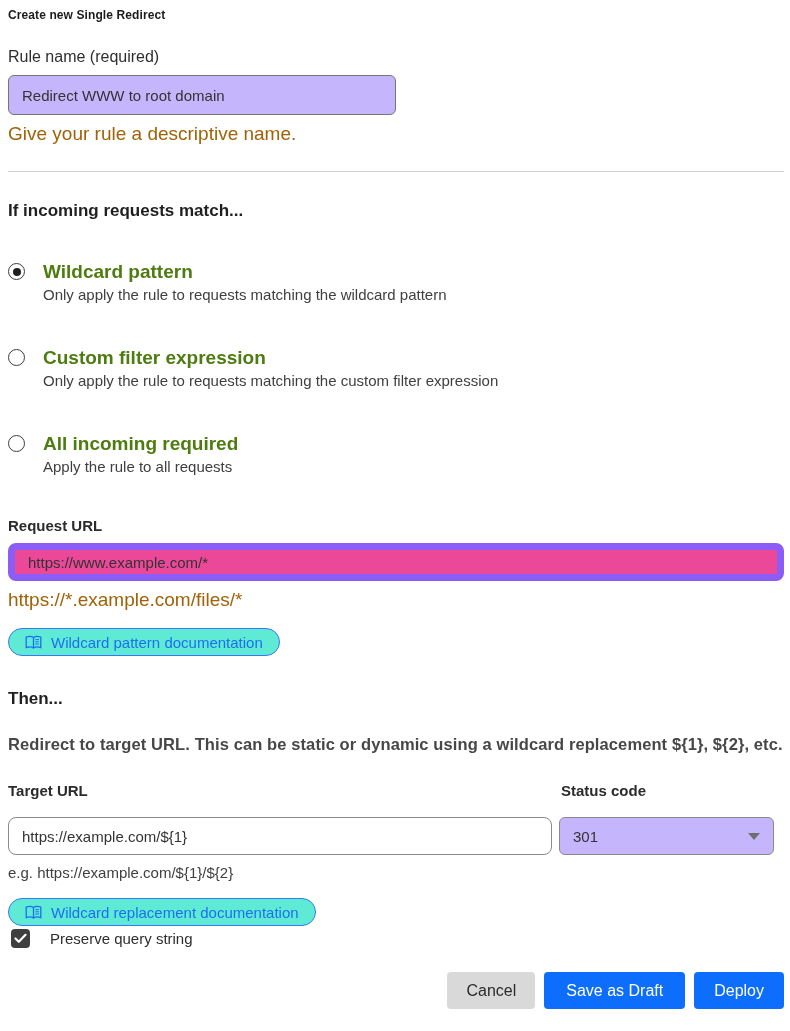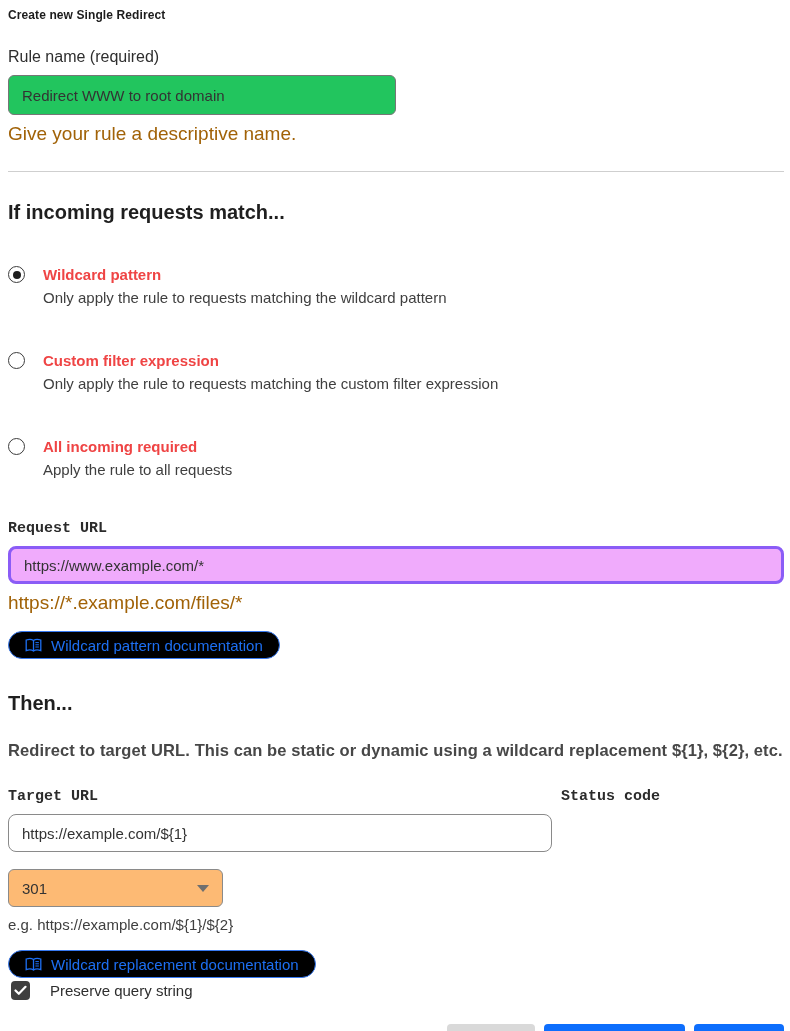--- a/index.html
+++ b/index.html
@@ -28,37 +28,37 @@
     display: block;
     margin-top: 9px;
     height: 40px;
     width: 388px;
     border: 1px solid #767676;
     border-radius: 6px;
     padding: 0 13px;
     font-size: 15px;
     color: #333333;
     font-family: "Liberation Sans", sans-serif;
-    background: #22c55e;
+    background: #c4b5fd;
     outline: none;
   }
   .helper-text {
     font-size: 19px;
     color: #a16207;
     margin-top: 7px;
     line-height: 23px;
   }
   hr.divider {
     border: none;
     border-top: 1px solid #cfcfcf;
     margin-top: 26px;
     margin-right: 0;
   }
   .section-heading {
-    font-size: 20px;
+    font-size: 17px;
     font-weight: 700;
     color: #1f1f1f;
     margin-top: 29px;
   }
   .radio-group { margin-top: 40px; }
   .radio-row {
     display: flex;
     align-items: flex-start;
     margin-bottom: 41px;
     cursor: pointer;
@@ -78,60 +78,59 @@
     content: "";
     position: absolute;
     left: 50%; top: 50%;
     width: 8px; height: 8px;
     transform: translate(-50%, -50%);
     border-radius: 50%;
     background: #1f1f1f;
   }
   .radio-texts { margin-left: 18px; }
   .radio-label {
-    font-size: 15px;
+    font-size: 19px;
     font-weight: 700;
-    color: #ef4444;
+    color: #4d7c0f;
     line-height: 21px;
   }
   .radio-desc {
     font-size: 15px;
     color: #3f3f3f;
     line-height: 22px;
     margin-top: 2px;
   }
   .label-strong {
     font-size: 15px;
     font-weight: 700;
     color: #2b2b2b;
-    font-family: Liberation Mono, monospace;
   }
   .request-url-label { margin-top: 39px; }
   .wide-input {
     display: block;
     margin-top: 9px;
     height: 38px;
     width: 776px;
-    border: 3px solid #8b5cf6;
+    border: 7px solid #8b5cf6;
     border-radius: 8px;
     padding: 0 13px;
     font-size: 15px;
     color: #333333;
     font-family: "Liberation Sans", sans-serif;
-    background: #f0abfc;
+    background: #ec4899;
     outline: none;
   }
   .doc-pill {
     display: inline-flex;
     align-items: center;
     gap: 9px;
     margin-top: 17px;
     height: 28px;
     padding: 0 16px;
-    background: #000000;
+    background: #5eead4;
     border: 1.5px solid #3779f0;
     border-radius: 14px;
     color: #1d6ff2;
     font-size: 15px;
     font-family: "Liberation Sans", sans-serif;
     cursor: pointer;
   }
   .doc-pill svg { display: block; }
   .then-heading { margin-top: 33px; }
   .then-desc {
@@ -142,23 +141,22 @@
     font-weight: bold;
   }
   .target-row-labels {
     display: flex;
     margin-top: 28px;
   }
   .target-label-cell { width: 553px; }
   .status-label-cell { }
   .target-row-inputs {
     display: flex;
-    margin-top: 9px;
-    gap: 17px;
-    flex-direction: column;
+    margin-top: 18px;
+    gap: 7px;
   }
   .target-input {
     height: 38px;
     width: 544px;
     border: 1px solid #8a8a8a;
     border-radius: 8px;
     padding: 0 13px;
     font-size: 15px;
     color: #333333;
     font-family: "Liberation Sans", sans-serif;
@@ -169,21 +167,21 @@
     width: 215px;
     border: 1px solid #8a8a8a;
     border-radius: 6px;
     display: flex;
     align-items: center;
     justify-content: space-between;
     padding: 16px 13px;
     font-size: 15px;
     color: #333333;
     cursor: pointer;
-    background: #fdba74;
+    background: #c4b5fd;
   }
   .select-caret {
     width: 0; height: 0;
     border-left: 6px solid transparent;
     border-right: 6px solid transparent;
     border-top: 7px solid #6f6f6f;
   }
   .eg-helper { margin-top: 9px; font-size: 15px; color: #3f3f3f; }
   .checkbox-row {
     display: flex;

